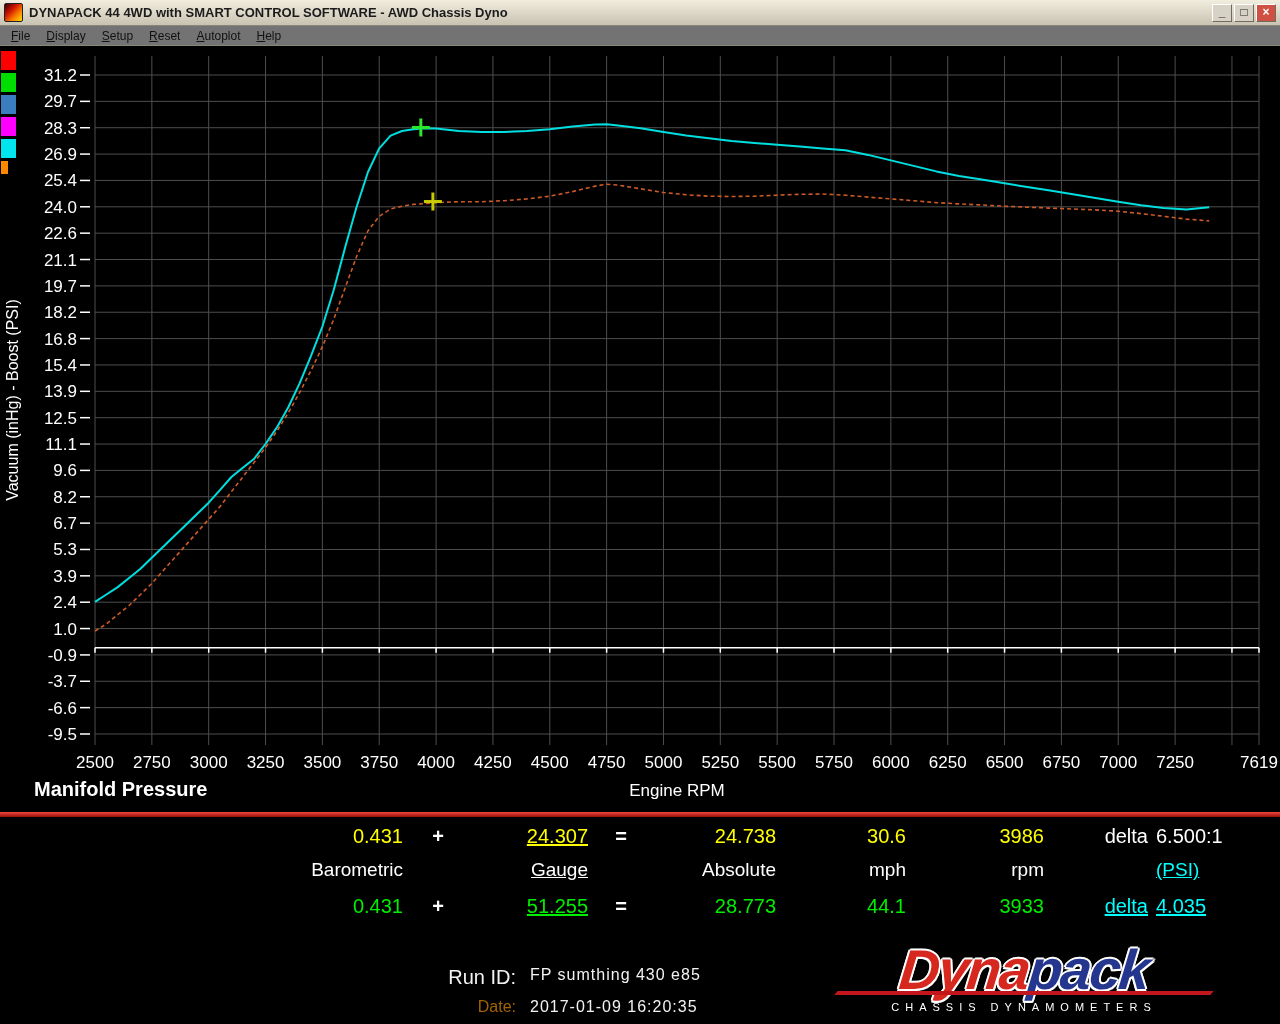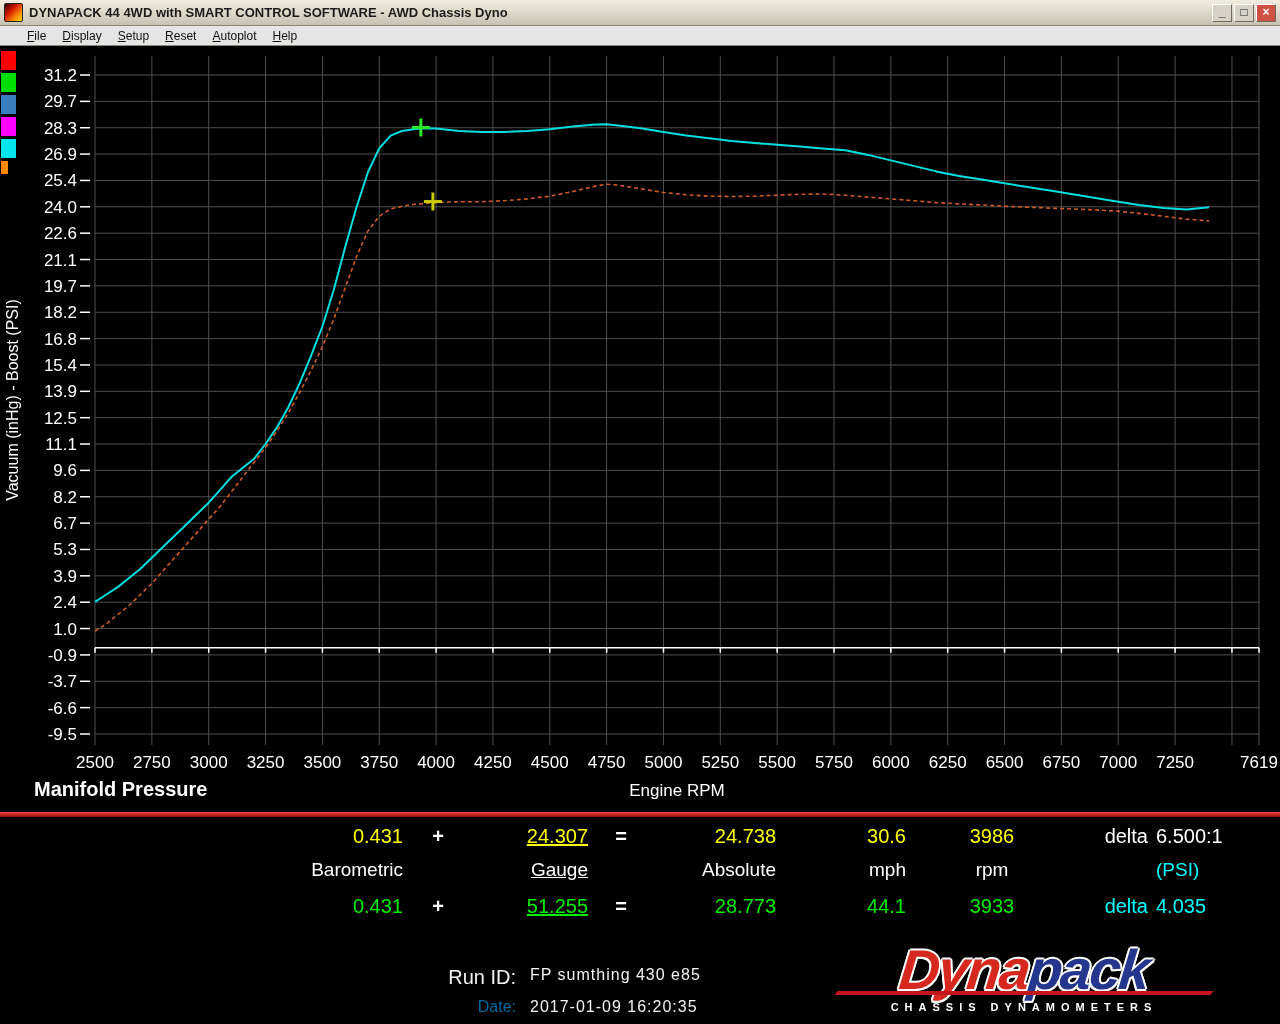--- a/index.html
+++ b/index.html
@@ -12,23 +12,23 @@
   .app-icon{width:17px;height:17px;margin:0 6px 0 4px;flex:0 0 auto;
     background:linear-gradient(135deg,#330000 0%,#cc1100 35%,#ff8800 70%,#ffdd00 100%);
     border:1px solid #222;border-radius:2px}
   .title-text{font-size:13px;font-weight:bold;color:#1b1b1b;flex:1;white-space:nowrap;overflow:hidden}
   .win-buttons{display:flex;gap:2px;margin-right:4px}
   .win-btn{width:20px;height:18px;background:#d6d2c6;border:1px solid;
     border-color:#fff #6f6b5f #6f6b5f #fff;font-size:12px;line-height:15px;
     text-align:center;color:#222;font-weight:bold;box-sizing:border-box}
   .win-btn.close{background:#cf5144;color:#fff}
   
-  .menubar{position:absolute;left:0;top:26px;width:1280px;height:20px;background:#e5e5e5;
+  .menubar{position:absolute;left:0;top:26px;width:1280px;height:20px;background:#737373;
     border-bottom:1px solid #8a8678;display:flex;align-items:center;font-size:12px;
-    color:#111;box-sizing:border-box;padding-left:19px}
+    color:#111;box-sizing:border-box;padding-left:3px}
   .menu-item{padding:2px 8px;cursor:default}
   
   #swatches{position:absolute;left:1px;top:51px;width:20px;height:140px}
   .swatch{position:absolute;left:0;width:15px;height:19px}
   
   #chart-svg{position:absolute;left:0;top:46px;width:1280px;height:730px;
     font-family:"Liberation Sans",sans-serif}
   .chart-title{position:absolute;left:34px;top:778px;font-size:20px;font-weight:bold;color:#fff}
   .x-axis-title{position:absolute;left:95px;top:781px;width:1164px;text-align:center;
     font-size:17px;color:#fff}
@@ -36,41 +36,41 @@
     background:linear-gradient(#ee4a3e,#990d08)}
   
   .cell{position:absolute;height:26px;font-size:20px;white-space:nowrap}
   .row1{top:825px}.row2{top:859px;font-size:19px}.row3{top:895px}
   .col-baro{left:270px;width:133px;text-align:right}
   .col-plus{left:425px;width:26px;text-align:center;color:#fff;font-weight:bold}
   .col-gauge{left:480px;width:108px;text-align:right}
   .col-eq{left:608px;width:26px;text-align:center;color:#fff;font-weight:bold}
   .col-abs{left:650px;width:126px;text-align:right}
   .col-mph{left:800px;width:106px;text-align:right}
-  .col-rpm{left:940px;width:104px;text-align:center}
+  .col-rpm{left:940px;width:104px;text-align:right}
   .col-rlabel{left:1080px;width:68px;text-align:right}
   .col-rvalue{left:1156px;width:80px;text-align:left}
   .yellow{color:#ffff00}.green{color:#00ee00}.white{color:#ffffff}
-  .cyanlink{color:#00ffff;}
+  .cyanlink{color:#00ffff;text-decoration:underline}
   .ul{text-decoration:underline}
   
   .run-label{position:absolute;left:370px;top:966px;width:146px;text-align:right;font-size:20px;color:#f2f2f2}
   .run-value{position:absolute;left:530px;top:966px;font-size:16px;color:#f2f2f2;letter-spacing:1px}
-  .date-label{position:absolute;left:370px;top:998px;width:146px;text-align:right;font-size:16px;color:#0369a1}
+  .date-label{position:absolute;left:370px;top:998px;width:146px;text-align:right;font-size:16px;color:#a16207}
   .date-value{position:absolute;left:530px;top:998px;font-size:16px;color:#f2f2f2;letter-spacing:1px}
   
   .logo{position:absolute;left:828px;top:942px;width:392px;text-align:center}
   .logo-word{font-size:56px;line-height:56px;font-weight:900;font-style:italic;
     letter-spacing:-2px;transform:skewX(-6deg);white-space:nowrap}
   .logo-dyna{color:#d6281e;
     text-shadow:2px 0 #fff,-2px 0 #fff,0 2px #fff,0 -2px #fff,1.5px 1.5px #fff,-1.5px -1.5px #fff,1.5px -1.5px #fff,-1.5px 1.5px #fff}
   .logo-pack{color:#24368e;
     text-shadow:2px 0 #fff,-2px 0 #fff,0 2px #fff,0 -2px #fff,1.5px 1.5px #fff,-1.5px -1.5px #fff,1.5px -1.5px #fff,-1.5px 1.5px #fff}
   .logo-swoosh{height:4px;background:#c3161c;margin:-7px 8px 0 8px;transform:skewX(-40deg)}
-  .logo-subtitle{font-size:11px;letter-spacing:6px;color:#fff;margin-top:6px;font-weight:bold}
+  .logo-subtitle{font-size:11px;letter-spacing:6px;color:#fff;margin-top:6px;font-weight:normal}
 </style>
 </head>
 <body>
 
 <div class="titlebar">
   <div class="app-icon"></div>
   <div class="title-text">DYNAPACK 44 4WD with SMART CONTROL SOFTWARE - AWD Chassis Dyno</div>
   <div class="win-buttons">
     <div class="win-btn">_</div>
     <div class="win-btn">□</div>

